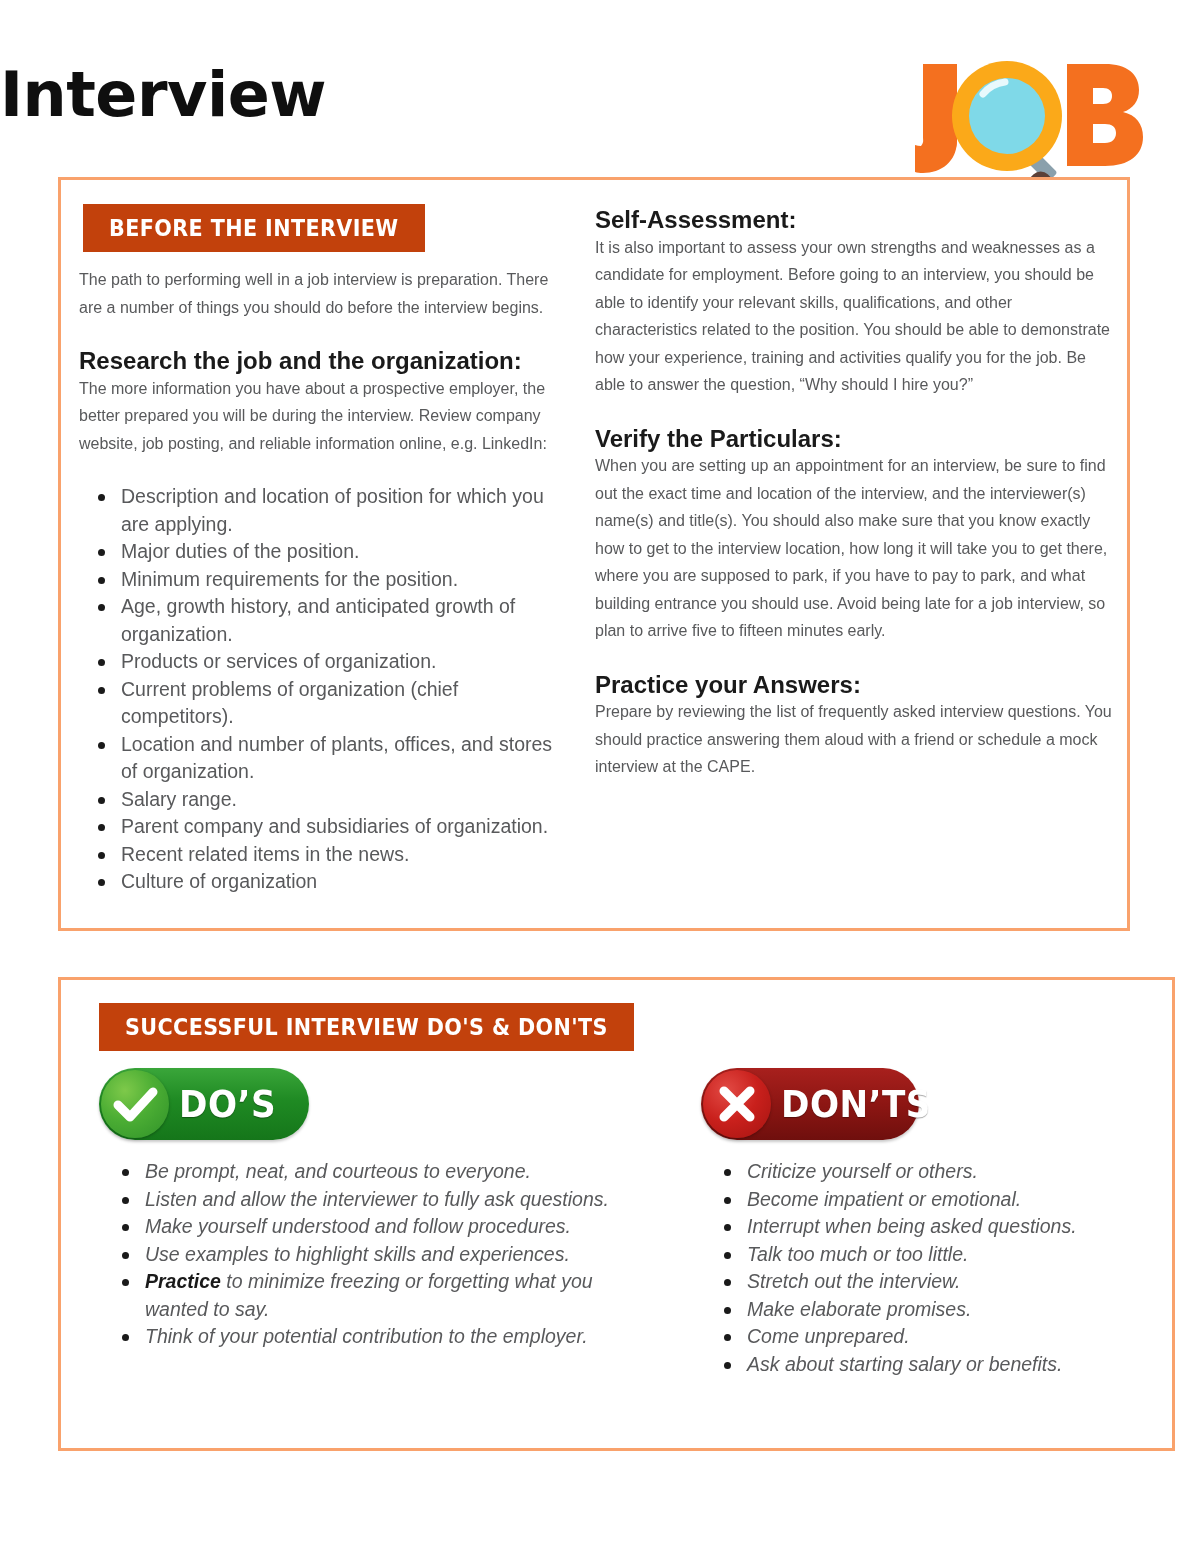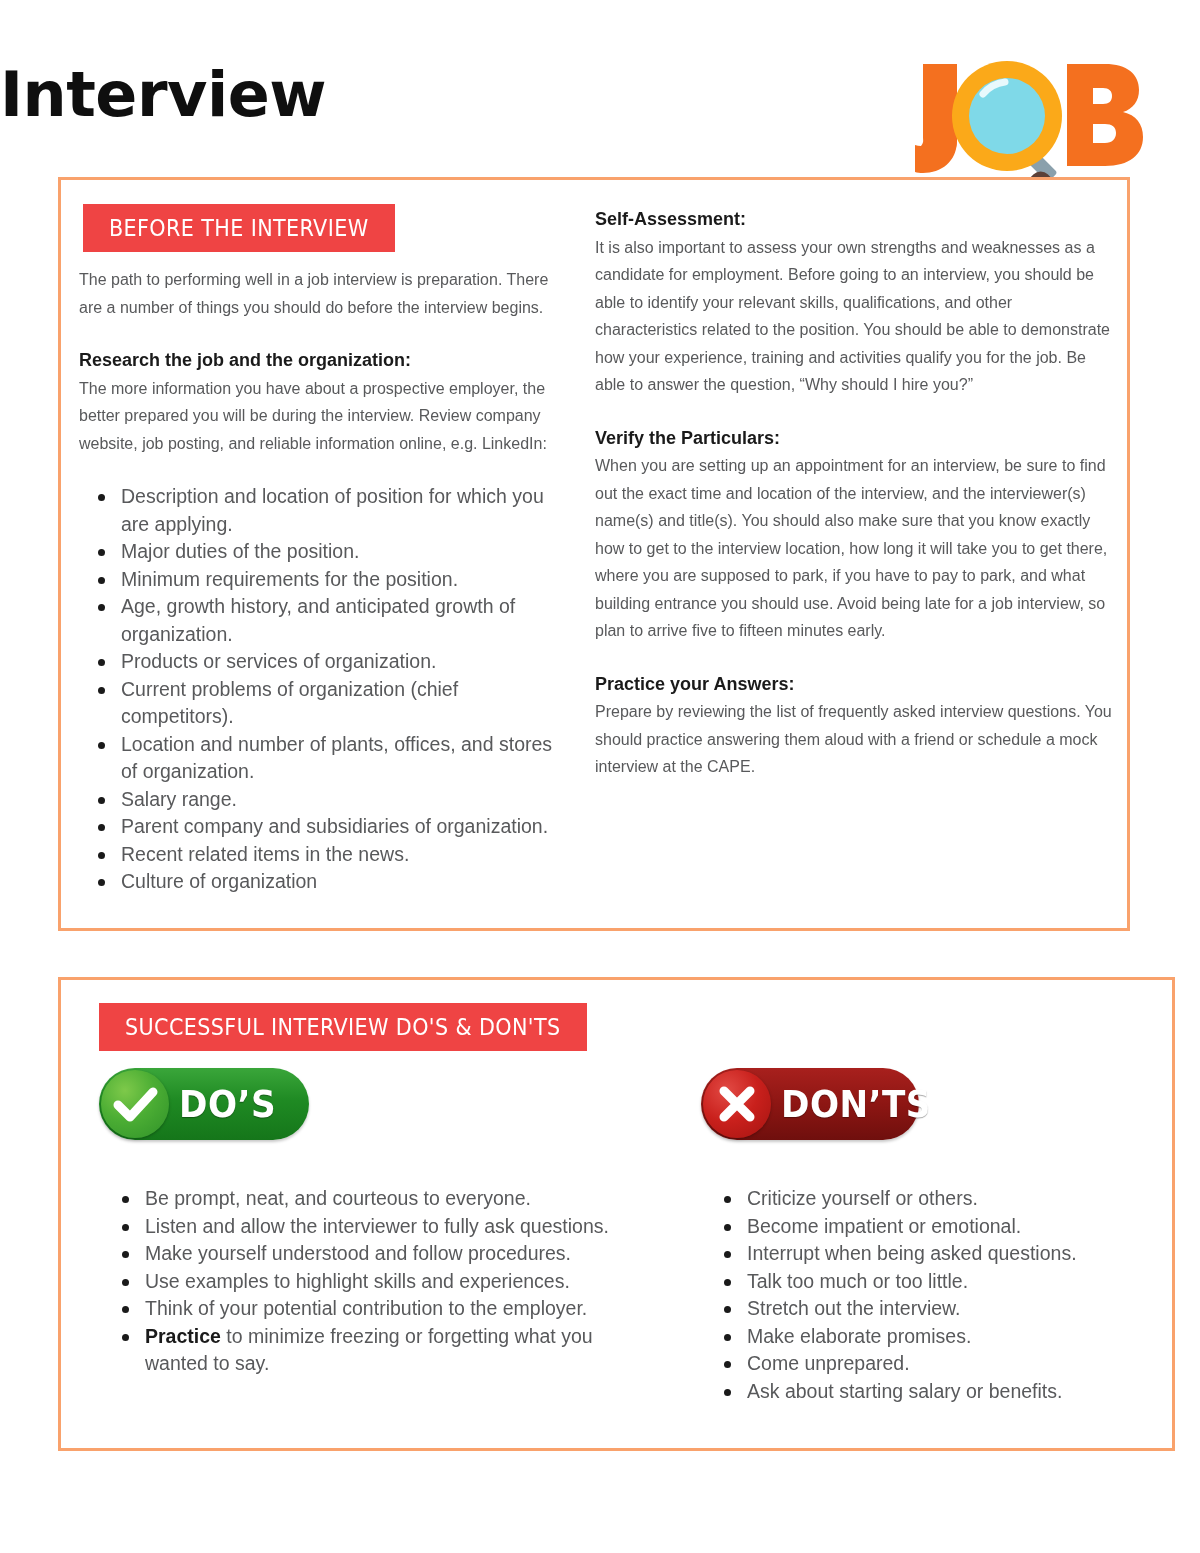--- a/index.html
+++ b/index.html
@@ -59,23 +59,23 @@
   }
   #panel-dos {
     left: 58px;
     top: 977px;
     width: 1117px;
     height: 474px;
   }
 
   .section-badge {
     display: inline-block;
-    background: #ef4444;
+    background: #c2410c;
     color: #ffffff;
-    font-weight: normal;
+    font-weight: bold;
     font-size: 23px;
     letter-spacing: 0.4px;
     padding: 11px 26px 11px 26px;
     font-family: "DejaVu Sans Condensed", "Liberation Sans Narrow", "Liberation Sans", sans-serif;
     white-space: nowrap;
   }
   #panel-before .badge-wrap { position: absolute; left: 22px; top: 24px; }
   #panel-dos .badge-wrap { position: absolute; left: 38px; top: 23px; }
 
   
@@ -101,21 +101,21 @@
 
   p.body, .body {
     margin: 0;
     font-size: 16px;
     line-height: 27.5px;
     color: #58595b;
     font-family: "Liberation Sans", sans-serif;
   }
   .subhead {
     margin: 0;
-    font-size: 18px;
+    font-size: 24px;
     line-height: 27.5px;
     font-weight: bold;
     color: #1a1a1a;
   }
   .gap { height: 26px; }
 
   ul.bullets {
     margin: 0;
     padding: 0 0 0 42px;
     list-style: none;
@@ -192,21 +192,21 @@
     transform: translateY(-50%);
     color: #ffffff;
     font-size: 38px;
     font-weight: bold;
     letter-spacing: 0.5px;
     font-family: "DejaVu Sans Condensed", "Liberation Sans Narrow", "Liberation Sans", sans-serif;
     text-shadow: 0 1px 1px rgba(0,0,0,0.35);
     white-space: nowrap;
   }
 
-  .dd-list { margin-top: 45px; }
+  .dd-list { margin-top: 18px; font-style: italic; }
   .dd-list ul.bullets { padding-left: 46px; }
 </style>
 </head>
 <body>
 
 <div class="page-header">
   <div class="doc-title">Interview</div>
 
   <div class="job-logo">
     <svg width="230" height="175" viewBox="0 0 230 175" xmlns="http://www.w3.org/2000/svg">
@@ -296,22 +296,22 @@
           </svg>
         </span>
         <span class="pill-label">DO’S</span>
       </div>
       <div class="dd-list">
         <ul class="bullets" id="dos-bullets">
             <li>Be prompt, neat, and courteous to everyone.</li>
             <li>Listen and allow the interviewer to fully ask questions.</li>
             <li>Make yourself understood and follow procedures.</li>
             <li>Use examples to highlight skills and experiences.</li>
+            <li><b>Practice</b> to minimize freezing or forgetting what you wanted to say.</li>
             <li>Think of your potential contribution to the employer.</li>
-            <li><b>Practice</b> to minimize freezing or forgetting what you wanted to say.</li>
           </ul>
       </div>
     </div>
 
     <div class="dd-right">
       <div class="pill donts">
         <span class="circle"></span>
         <span class="mark">
           <svg width="68" height="68" viewBox="0 0 68 68" xmlns="http://www.w3.org/2000/svg">
             <path d="M21 21 L47 47 M47 21 L21 47" stroke="#ffffff" stroke-width="9" stroke-linecap="round" fill="none"></path>

